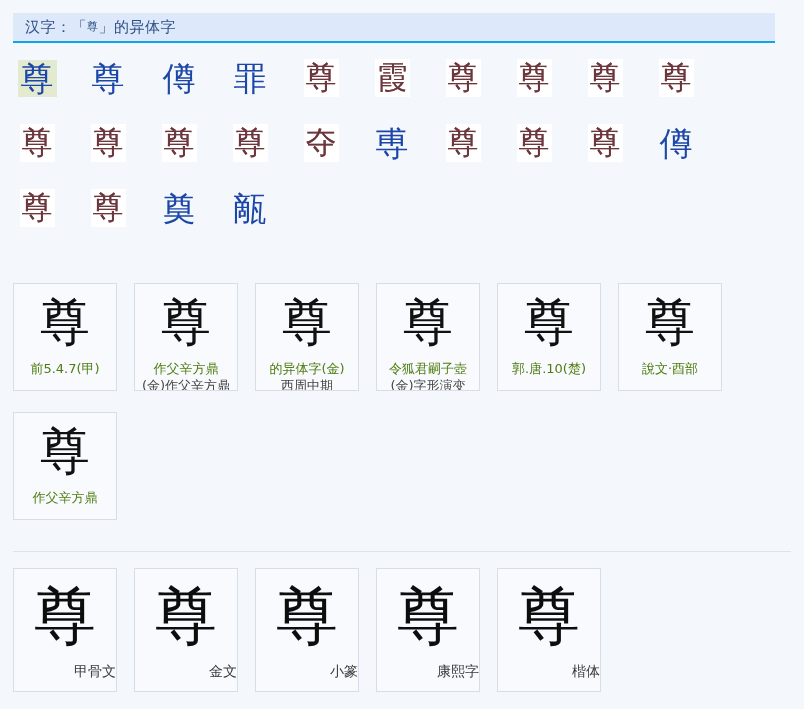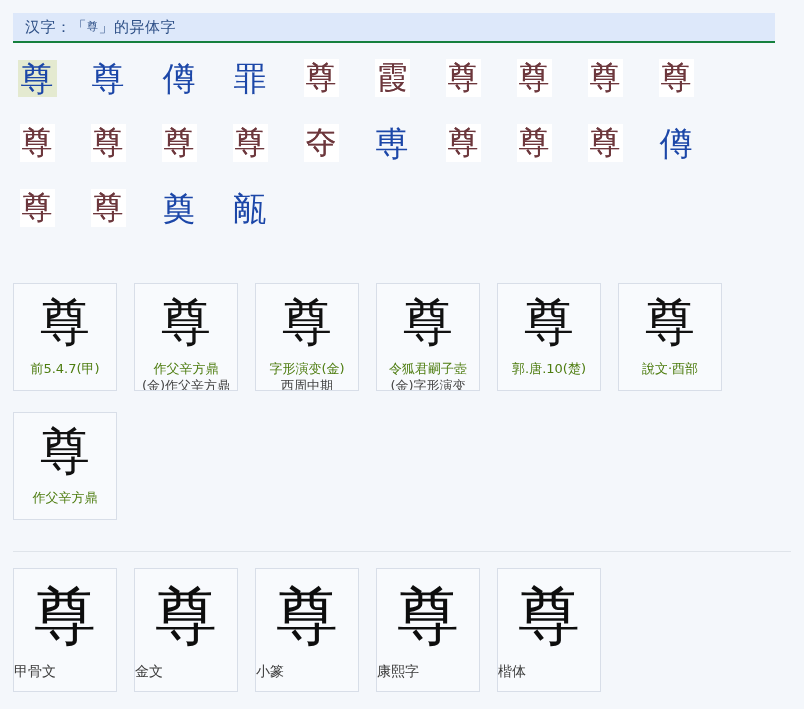--- a/index.html
+++ b/index.html
@@ -19,21 +19,21 @@
     background: #f4f7fb;
   }
 
   
   .band {
     position: absolute;
     left: 13px;
     width: 762px;
     height: 30px;
     background: #dde8fa;
-    border-bottom: 2px solid #15803d;
+    border-bottom: 2px solid #0ea5e9;
     box-sizing: border-box;
   }
   .band .band-text {
     position: absolute;
     left: 12px;
     top: 50%;
     transform: translateY(-50%);
     font-size: 15px;
     color: #2d4f86;
     letter-spacing: 0.5px;
@@ -179,21 +179,21 @@
     line-height: 1;
     color: #0d0d0d;
     font-family: "DejaVu Sans", "Liberation Sans", sans-serif;
     filter: blur(0.25px);
   }
   .script-card .s-label {
     position: absolute;
     left: 0;
     right: 0;
     top: 94px;
-    text-align: left;
+    text-align: right;
     font-size: 14px;
     color: #3a3a3a;
     white-space: nowrap;
   }
 </style>
 </head>
 <body>
 
 <div id="root">
 
@@ -290,21 +290,21 @@
         <div class="evo-glyph">尊</div>
         <div class="evo-label">前5.4.7(甲)</div>
       </div>
       <div class="evo-card" style="left: 121px;">
         <div class="evo-glyph">尊</div>
         <div class="evo-label">作父辛方鼎</div>
         <div class="evo-sub">(金)作父辛方鼎</div>
       </div>
       <div class="evo-card" style="left: 242px;">
         <div class="evo-glyph">尊</div>
-        <div class="evo-label">字形演变(金)</div>
+        <div class="evo-label">的异体字(金)</div>
         <div class="evo-sub">西周中期</div>
       </div>
       <div class="evo-card" style="left: 363px;">
         <div class="evo-glyph">尊</div>
         <div class="evo-label">令狐君嗣子壺</div>
         <div class="evo-sub">(金)字形演变</div>
       </div>
       <div class="evo-card" style="left: 484px;">
         <div class="evo-glyph">尊</div>
         <div class="evo-label">郭.唐.10(楚)</div>

